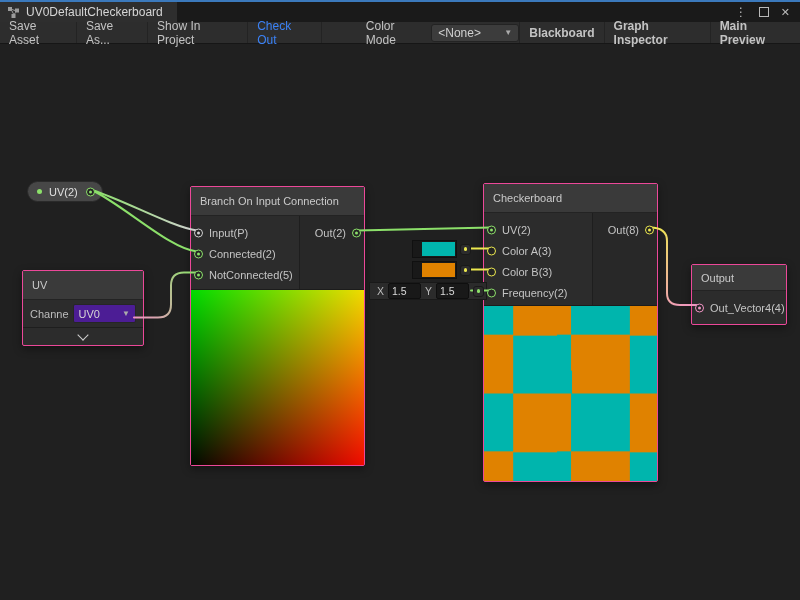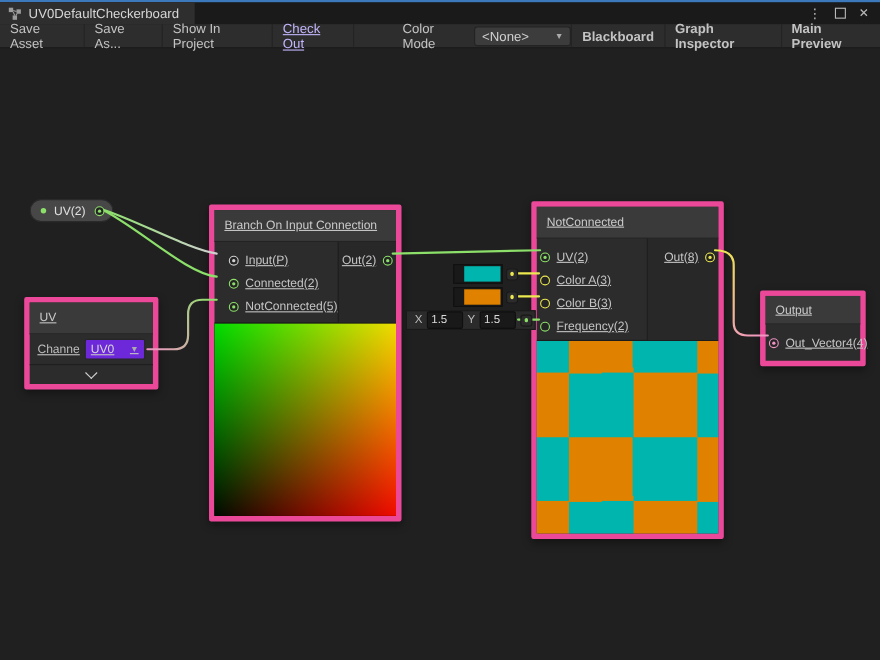--- a/index.html
+++ b/index.html
@@ -14,31 +14,31 @@
   .titlebar-actions{margin-left:auto;display:flex;align-items:center;gap:12px;padding-right:10px;color:#b9b9b9;}
   .menu-dots{font-size:12px;line-height:1;}
   .maxbox{width:8px;height:8px;border:1.4px solid #b9b9b9;display:inline-block;}
   .closex{font-size:11px;line-height:1;}
 
   
   .toolbar{position:absolute;top:22px;left:0;right:0;height:22px;background:#2d2d2d;
            border-bottom:1px solid #161616;box-sizing:border-box;display:flex;align-items:stretch;
            font-size:12px;color:#c3c3c3;}
   .tb-btn{display:flex;align-items:center;padding:0 9px;border-right:1px solid #232323;}
-  .tb-btn.disabled{color:#c4b5fd;text-decoration:underline;}
+  .tb-btn.disabled{color:#3b82f6;}
   .tb-right{margin-left:auto;display:flex;font-weight:bold;}
   .tb-right .tb-btn{border-right:none;border-left:1px solid #232323;}
   .colormode{display:flex;align-items:center;margin-left:44px;gap:9px;}
   .dropdown{background:#3c3c3c;border:1px solid #232323;border-radius:3px;height:16px;
             display:flex;align-items:center;justify-content:space-between;padding:0 6px;min-width:74px;color:#d0d0d0;}
   .dd-arrow{font-size:8px;color:#ababab;margin-left:10px;}
 
   
-  .node{position:absolute;background:rgba(44,44,44,0.97);border:5px solid #ec4899;border-radius:2px;
-        box-shadow:0 3px 8px rgba(0,0,0,0.4);box-sizing:border-box;font-size:11px;color:#c4c4c4;text-decoration:underline;}
+  .node{position:absolute;background:rgba(44,44,44,0.97);border:1px solid #ec4899;border-radius:2px;
+        box-shadow:0 3px 8px rgba(0,0,0,0.4);box-sizing:border-box;font-size:11px;color:#c4c4c4;}
   .node-header{background:#3a3a3a;color:#cacaca;display:flex;align-items:center;
                padding:0 9px;border-bottom:1px solid #232323;}
   .prow{position:relative;height:21px;display:flex;align-items:center;}
   .prow.in{padding-left:18px;}
   .prow.out{justify-content:flex-end;padding-right:18px;}
 
   .port{position:absolute;top:50%;transform:translateY(-50%);box-sizing:border-box;width:9px;height:9px;
         border-radius:50%;background:#242424;border:1.2px solid var(--pc,#8ce06a);
         display:flex;align-items:center;justify-content:center;z-index:3;}
   .port.left{left:3px;}  .port.right{right:3px;}
@@ -49,37 +49,37 @@
   .preview{height:175px;border-top:1px solid #1c1c1c;}
   .uv-preview{background-image:linear-gradient(to bottom,#00dc00,#000a00),
                                linear-gradient(to right,#000000,#f00000);
               background-blend-mode:screen;}
   .checker-preview{background-image:repeating-conic-gradient(var(--color-a,#00b5ad) 0 25%,var(--color-b,#e08200) 0 50%);
                    background-size:116.7px 116.7px;background-position:-87.5px -29.2px;}
 
   
   .node-branch{left:190px;top:186px;width:175px;}
   .node-branch .node-header{height:28px;}
-  .branch-body{display:flex;margin-left:10px;}
+  .branch-body{display:flex;}
   .branch-in{flex:1;padding:6px 0 4px 0;}
   .branch-out{width:64px;background:#282828;border-left:1px solid #1e1e1e;padding:6px 0 19px 0;}
 
   
   .node-checker{left:483px;top:183px;width:175px;}
   .node-checker .node-header{height:28px;}
   .checker-body{display:flex;}
   .checker-in{flex:1;padding:6px 0 2px 0;}
   .checker-out{width:64px;background:#282828;border-left:1px solid #1e1e1e;padding:6px 0 2px 0;}
 
   
   .node-uv{left:22px;top:270px;width:122px;}
   .node-uv .node-header{height:28px;}
   .uv-outrow{height:38px;}
   .ctl-row{display:flex;align-items:center;height:27px;padding:0 7px;gap:4px;color:#bdbdbd;}
-  .ctl-dd{flex:1;background:#6d28d9;border:1px solid #262626;border-radius:2px;height:17px;
+  .ctl-dd{flex:1;background:#4c1d95;border:1px solid #262626;border-radius:2px;height:17px;
           display:flex;align-items:center;justify-content:space-between;padding:0 5px;color:#d6d6d6;min-width:0;}
   .chevron-row{height:17px;border-top:1px solid #1e1e1e;display:flex;align-items:center;justify-content:center;}
   .chev{width:7px;height:7px;border-right:1.6px solid #cfcfcf;border-bottom:1.6px solid #cfcfcf;
         transform:rotate(45deg);margin-top:-4px;}
 
   
   .node-output{left:691px;top:264px;width:96px;}
   .node-output .node-header{height:25px;}
   .output-body{padding:6px 0 6px 0;}
 
@@ -195,21 +195,21 @@
         <div class="prow out">
           <span>Out(2)</span>
           <span class="port green dot right"></span>
         </div>
       </div>
     </div>
     <div class="preview uv-preview"></div>
   </div>
 
   <div class="node node-checker">
-    <div class="node-header">NotConnected</div>
+    <div class="node-header">Checkerboard</div>
     <div class="checker-body">
       <div class="checker-in">
         <div class="prow in">
           <span class="port green dot left"></span>
           <span>UV(2)</span>
         </div>
         <div class="prow in">
           <span class="port yellow left"></span>
           <span>Color A(3)</span>
         </div>

